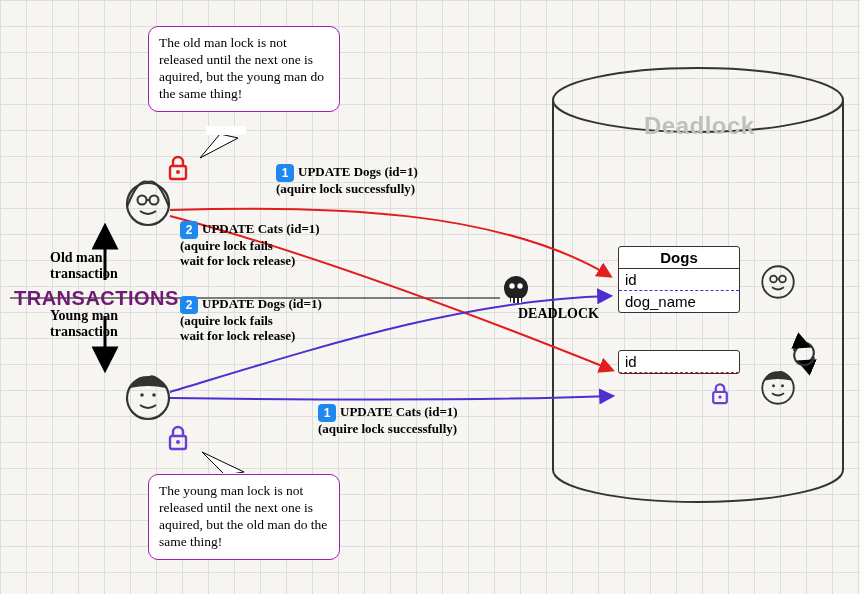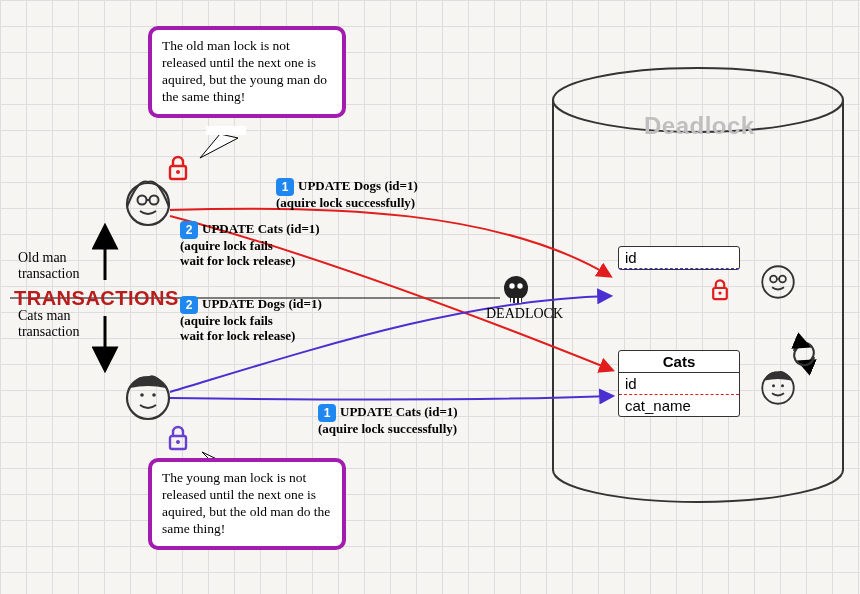--- a/index.html
+++ b/index.html
@@ -4,28 +4,28 @@
 <style>
   html,body{margin:0;padding:0;width:860px;height:594px;overflow:hidden;
     font-family:"Comic Sans MS","Segoe Print","Bradley Hand",cursive;}
   
   body{background:
     linear-gradient(#ddd 1px,transparent 1px) 0 0/26px 26px,
     linear-gradient(90deg,#ddd 1px,transparent 1px) 0 0/26px 26px,
     #f7f5f2;position:relative;}
   svg{position:absolute;left:0;top:0;width:860px;height:594px;}
   .abs{position:absolute;}
-  .speech{background:#fff;border:4px solid #a21caf;border-radius:10px;
+  .speech{background:#fff;border:1px solid #a21caf;border-radius:10px;
     padding:8px 10px;font-size:13.5px;line-height:1.25;}
-  .lbl{font-size:14px;font-weight:400;}
+  .lbl{font-size:14px;font-weight:700;margin-left:32px;}
   .small{font-size:13px;font-weight:700;line-height:1.15;}
   .badge{display:inline-block;width:18px;height:18px;border-radius:4px;
     background:#1e87f0;color:#fff;font:700 12px/18px sans-serif;text-align:center;
     margin-right:4px;vertical-align:middle;}
-  .trans{position:absolute;font-weight:900;color:#b91c1c;font-size:20px;
+  .trans{position:absolute;font-weight:900;color:#701a75;font-size:20px;
     letter-spacing:0.5px;font-family:"Arial Black",sans-serif;}
   .dbhead{font-weight:900;color:#bfbfbf;font-size:24px;
     font-family:"Arial Black",sans-serif;letter-spacing:0.5px;}
   .card{position:absolute;width:120px;background:#fff;border:1.5px solid #333;
     border-radius:3px;font:15px sans-serif;}
   .card .h{border-bottom:1.5px solid #333;text-align:center;font-weight:600;
     padding:2px 0;}
   .card .row{padding:2px 6px;border-bottom:1px dashed #c55;}
   .card .row:last-child{border-bottom:none;}
 </style>
@@ -137,52 +137,52 @@
   </g>
 
   <path d="M220,134 L200,158 L238,138 Z" fill="#fff" stroke="#000" stroke-width="1"></path>
   <path d="M225,475 L202,452 L244,472 Z" fill="#fff" stroke="#000" stroke-width="1"></path>
 
   <rect x="206" y="126" width="40" height="9" fill="#fff"></rect>
   <rect x="212" y="473" width="40" height="9" fill="#fff"></rect>
 </svg>
 
 <div class="abs speech" style="left:148px;top:26px;width:170px;">The old man lock is not released until the next one is aquired, but the young man do the same thing!</div>
-<div class="abs speech" style="left:148px;top:458px;width:170px;">The young man lock is not released until the next one is aquired, but the old man do the same thing!</div>
+<div class="abs speech" style="left:148px;top:474px;width:170px;">The young man lock is not released until the next one is aquired, but the old man do the same thing!</div>
 
 <div class="abs dbhead" style="left:644px;top:112px;">Deadlock</div>
 
 <div class="trans" style="left:14px;top:287px;">TRANSACTIONS</div>
 
 <div class="abs lbl" style="left:18px;top:250px;white-space:pre;">Old man
 transaction</div>
-<div class="abs lbl" style="left:18px;top:308px;white-space:pre;">Cats man
+<div class="abs lbl" style="left:18px;top:308px;white-space:pre;">Young man
 transaction</div>
 
 <div class="abs lbl" style="left:486px;top:306px;">DEADLOCK</div>
 
-<div class="abs small" style="left:276px;top:178px;">
+<div class="abs small" style="left:276px;top:164px;">
   <span class="badge">1</span><span style="white-space:pre">UPDATE Dogs (id=1)
 (aquire lock successfully)</span>
 </div>
 <div class="abs small" style="left:180px;top:221px;">
   <span class="badge">2</span><span style="white-space:pre">UPDATE Cats (id=1)
 (aquire lock fails
 wait for lock release)</span>
 </div>
 <div class="abs small" style="left:180px;top:296px;">
   <span class="badge">2</span><span style="white-space:pre">UPDATE Dogs (id=1)
 (aquire lock fails
 wait for lock release)</span>
 </div>
 <div class="abs small" style="left:276px;top:404px;margin-left:42px;">
   <span class="badge">1</span><span style="white-space:pre">UPDATE Cats (id=1)
 (aquire lock successfully)</span>
 </div>
 
 <div class="card" style="left:618px;top:246px;">
+  <div class="h">Dogs</div>
   <div class="row" style="border-bottom:1.5px dashed #4b2fd1">id</div>
+  <div class="row">dog_name</div>
 </div>
 <div class="card" style="left:618px;top:350px;">
-  <div class="h">Cats</div>
   <div class="row" style="border-bottom:1.5px dashed #e11d1d">id</div>
-  <div class="row">cat_name</div>
 </div>
 
 </body></html>

